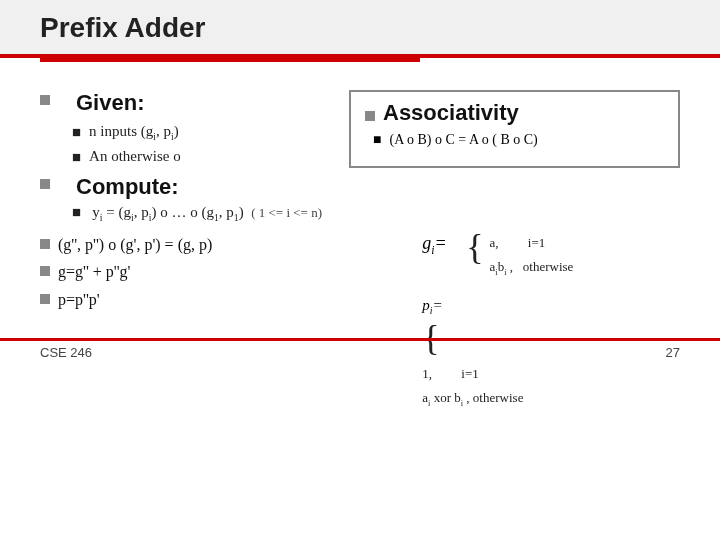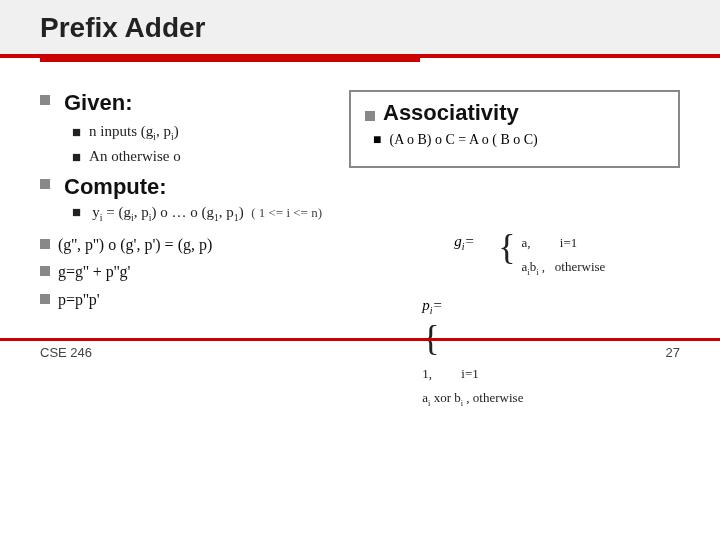--- a/index.html
+++ b/index.html
@@ -62,21 +62,21 @@
     .right-col {
       flex: 1;
       border: 2px solid #888;
       padding: 8px 14px;
       margin-left: 10px;
     }
 
     .bullet-heading {
       display: flex;
       align-items: flex-start;
-      gap: 14px;
+      gap: 26px;
       margin-bottom: 4px;
     }
 
     .bullet-square {
       width: 10px;
       height: 10px;
       background: #888;
       margin-top: 5px;
       flex-shrink: 0;
     }
@@ -289,21 +289,21 @@
         <div class="bottom-bullet">
           <div class="bullet-square" style="margin-top:8px;"></div>
           <span style="font-size:16px;">p=p''p'</span>
         </div>
       </div>
 
       <div class="bottom-right">
         <div class="cases-container">
 
           <div class="case-row">
-            <div class="case-label" style="font-style:italic; font-size:15px;margin-left:32px;">g<sub>i</sub>=</div>
+            <div class="case-label" style="font-style:italic; font-size:18px;">g<sub>i</sub>=</div>
             <div class="case-brace">{</div>
             <div class="case-values">
               <div>a,&nbsp;&nbsp;&nbsp;&nbsp;&nbsp;&nbsp;&nbsp;&nbsp;&nbsp;i=1</div>
               <div>a<sub>i</sub>b<sub>i</sub> ,&nbsp;&nbsp;&nbsp;<span>otherwise</span></div>
             </div>
           </div>
 
           <div class="case-row" style="margin-top:8px;flex-direction:column;">
             <div class="case-label" style="font-style:italic; font-size:15px;">p<sub>i</sub>=</div>
             <div class="case-brace">{</div>

